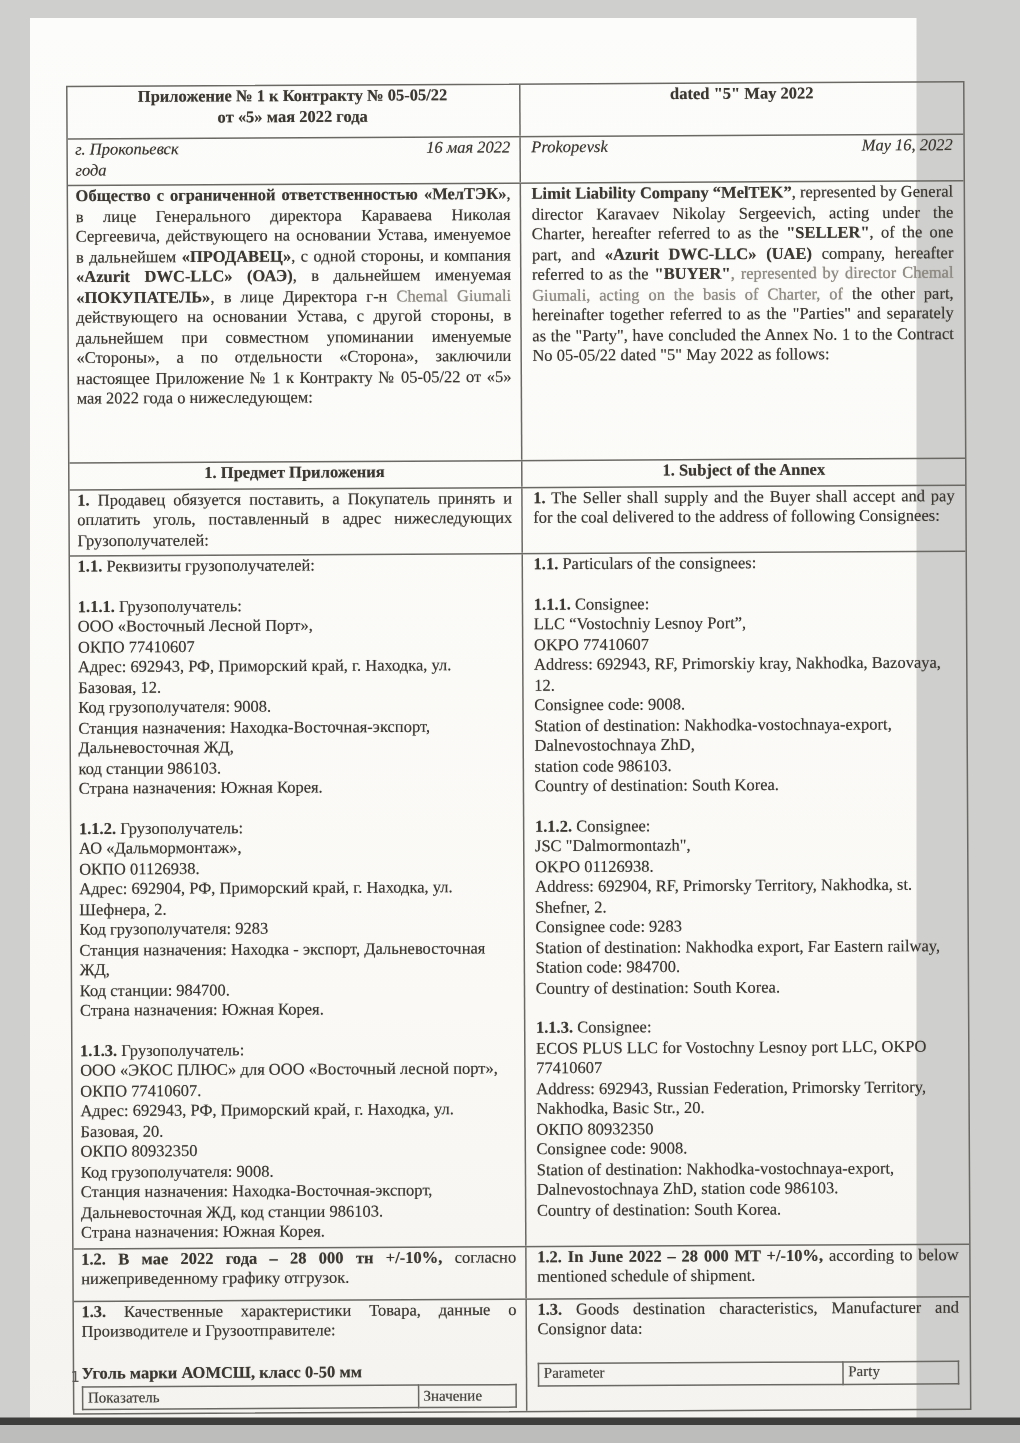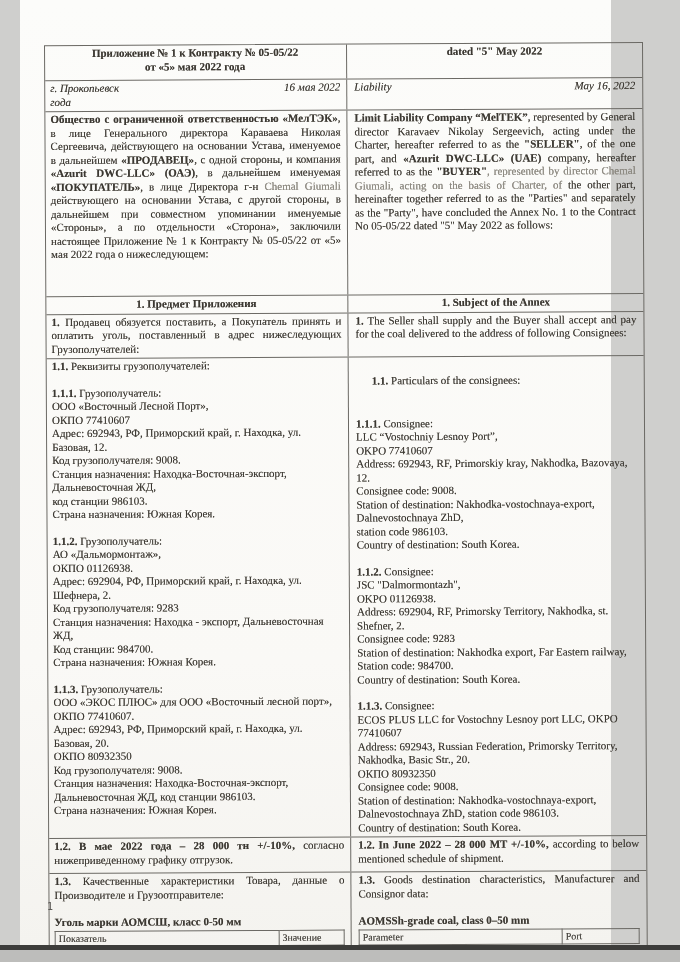--- a/index.html
+++ b/index.html
@@ -2,21 +2,21 @@
 <html><head>
 <meta charset="utf-8">
 <style>
   html,body{margin:0;padding:0;}
   body{
     width:680px;height:962px;position:relative;overflow:hidden;
     background:#cfcfcd;
     font-family:"Liberation Serif","DejaVu Serif",serif;
   }
   .page{
-    position:absolute;left:20px;top:0;width:591px;height:946px;
+    position:absolute;left:20px;top:12px;width:591px;height:946px;
     background:linear-gradient(180deg,#fcfcfa 0%,#faf9f6 70%,#f4f3ef 100%);
   }
   .scan-edge{position:absolute;left:0;top:945px;width:680px;height:5px;background:#3d3d3b;}
   .scan-below{position:absolute;left:0;top:950px;width:680px;height:12px;background:#bdbdbb;}
   .tbl{
     position:absolute;left:24px;top:42px;width:597px;
     border:1px solid #6b6964;
     font-size:11px;line-height:13.5px;color:#3b3832;
     text-shadow:0 0 .5px rgba(66,60,52,.6);
     transform:rotate(-0.3deg);transform-origin:top right;
@@ -63,21 +63,21 @@
     <div class="row r2 it">
       <div class="cell">
         <div class="spread">
           <span>г. Прокопьевск</span>
           <span>16 мая 2022</span>
         </div>
         <div>года</div>
       </div>
       <div class="cell">
         <div class="spread">
-          <span>Liability</span>
+          <span>Prokopevsk</span>
           <span>May 16, 2022</span>
         </div>
       </div>
     </div>
 
     <div class="row r3">
       <div class="cell just"><span class="b">Общество с ограниченной ответственностью «МелТЭК»</span><span>, в лице Генерального директора Караваева Николая Сергеевича, действующего на основании Устава, именуемое в дальнейшем </span><span class="b">«ПРОДАВЕЦ»</span><span>, с одной стороны, и компания </span><span class="b">«Azurit DWC-LLC» (ОАЭ)</span><span>, в дальнейшем именуемая </span><span class="b">«ПОКУПАТЕЛЬ»</span><span>, в лице Директора г-н </span><span class="f">Chemal Giumali</span><span> действующего на основании Устава, с другой стороны, в дальнейшем при совместном упоминании именуемые «Стороны», а по отдельности «Сторона», заключили настоящее Приложение № 1 к Контракту № 05-05/22 от «5» мая 2022 года о нижеследующем:</span></div>
       <div class="cell just"><span class="b">Limit Liability Company “MelTEK”</span><span>, represented by General director Karavaev Nikolay Sergeevich, acting under the Charter, hereafter referred to as the </span><span class="b">"SELLER"</span><span>, of the one part, and </span><span class="b">«Azurit DWC-LLC» (UAE)</span><span> company, hereafter referred to as the </span><span class="b">"BUYER"</span><span class="f">, represented by director Chemal Giumali, acting on the basis of Charter, of</span><span> the other part, hereinafter together referred to as the "Parties" and separately as the "Party", have concluded the Annex No. 1 to the Contract No 05-05/22 dated "5" May 2022 as follows:</span></div>
     </div>
 
@@ -127,21 +127,21 @@
               <div>ООО «ЭКОС ПЛЮС» для ООО «Восточный лесной порт», ОКПО 77410607.</div>
               <div>Адрес: 692943, РФ, Приморский край, г. Находка, ул. Базовая, 20.</div>
               <div>ОКПО 80932350</div>
               <div>Код грузополучателя: 9008.</div>
               <div>Станция назначения: Находка-Восточная-экспорт, Дальневосточная ЖД, код станции 986103.</div>
               <div>Страна назначения: Южная Корея.</div>
             </div>
         </div>
       </div>
       <div class="cell">
-        <p style="margin:16px"><span class="b">1.1.</span><span> Particulars of the consignees:</span></p>
+        <p style="margin:0"><span class="b">1.1.</span><span> Particulars of the consignees:</span></p>
         <div class="gap"></div>
         <div>
           <span class="b">1.1.1.</span><span> Consignee:</span>
           <div>
               <div>LLC “Vostochniy Lesnoy Port”,</div>
               <div>OKPO 77410607</div>
               <div>Address: 692943, RF, Primorskiy kray, Nakhodka, Bazovaya, 12.</div>
               <div>Consignee code: 9008.</div>
               <div>Station of destination: Nakhodka-vostochnaya-export, Dalnevostochnaya ZhD,</div>
               <div>station code 986103.</div>
@@ -191,26 +191,25 @@
               <tr>
             <td class="pcol">Показатель</td>
             <td>Значение</td>
           </tr>
         </tbody>
           </table>
       </div>
       <div class="cell">
         <p style="margin:0" class="just"><span class="b">1.3.</span><span> Goods destination characteristics, Manufacturer and Consignor data:</span></p>
         <div class="gap"></div>
-        <div class="coal-title">AOMSSh-grade coal, class 0–50 mm</div>
         <table class="mini mini-en">
           <tbody>
               <tr>
             <td class="pcol">Parameter</td>
-            <td>Port</td>
+            <td>Party</td>
           </tr>
         </tbody>
           </table>
       </div>
     </div>
 
   </div>
 
   <div class="pageno">1</div>
 </div>

